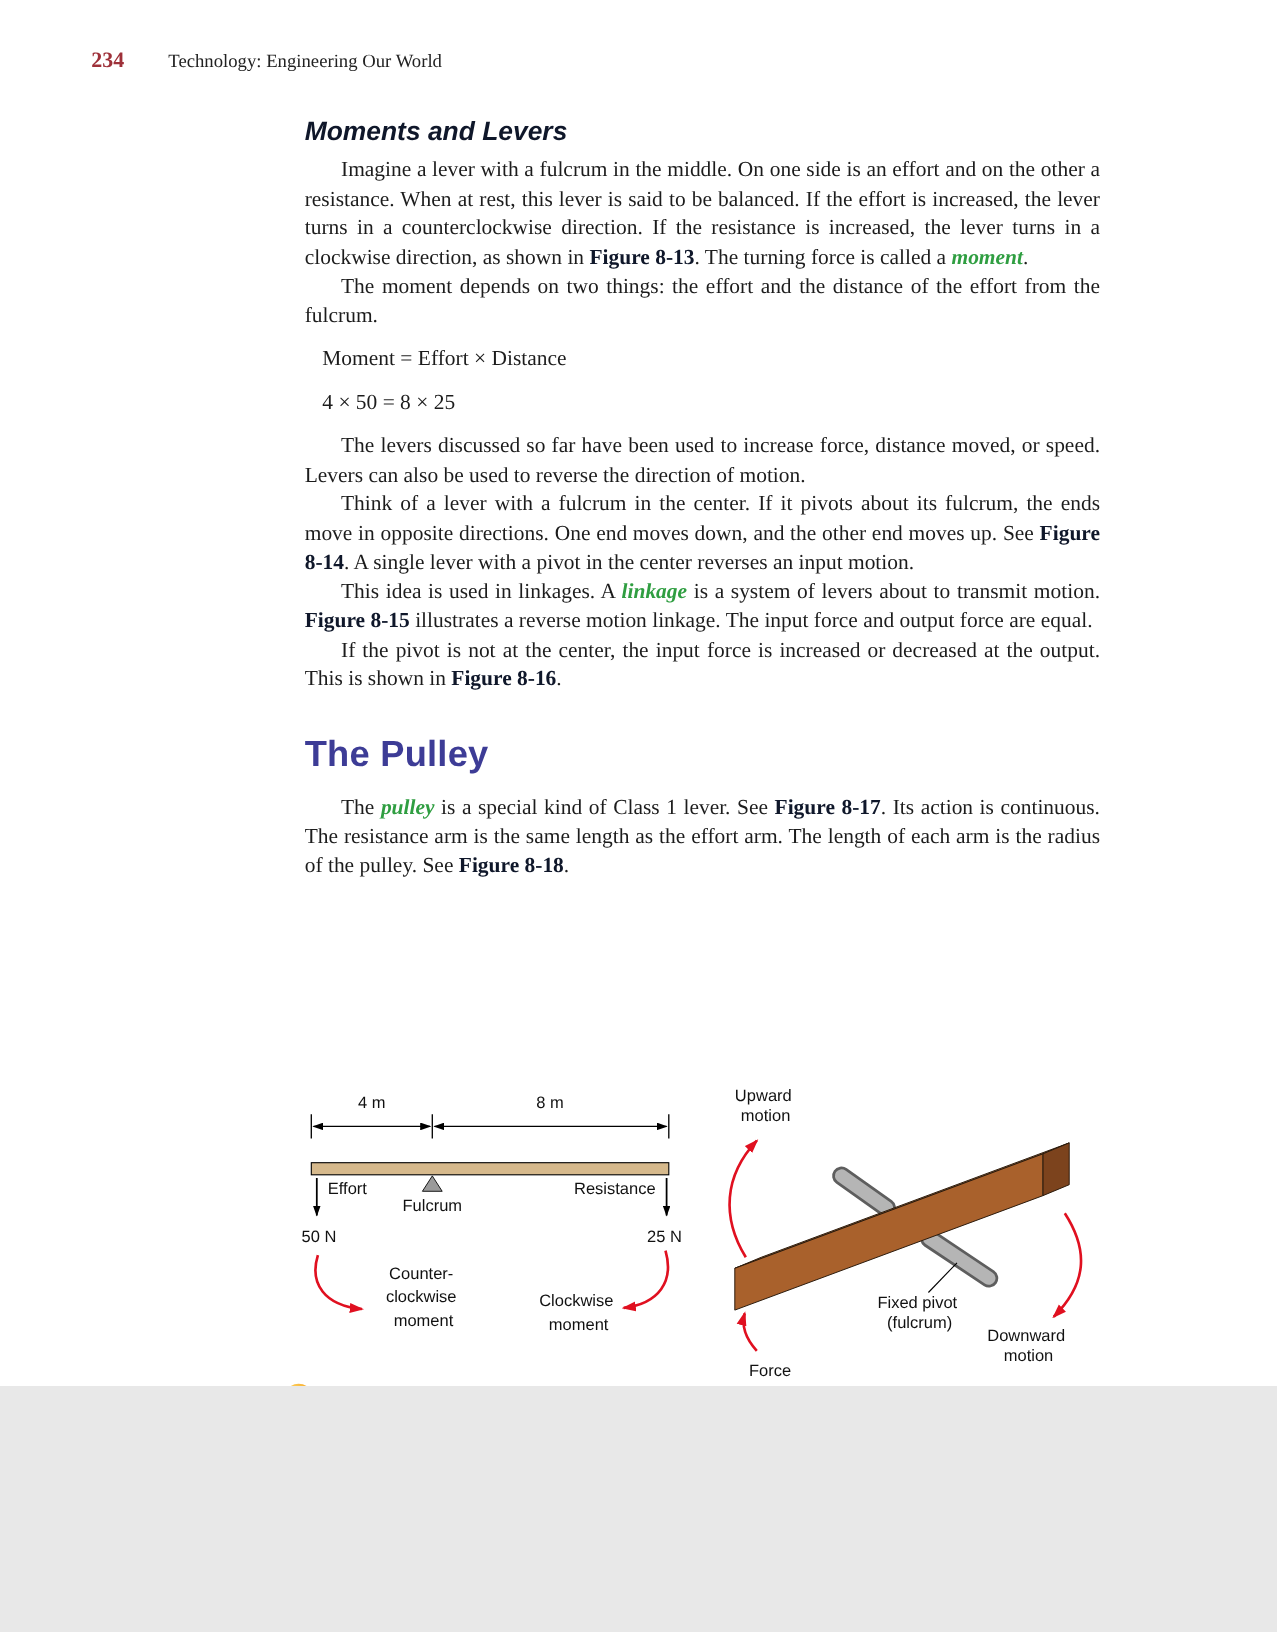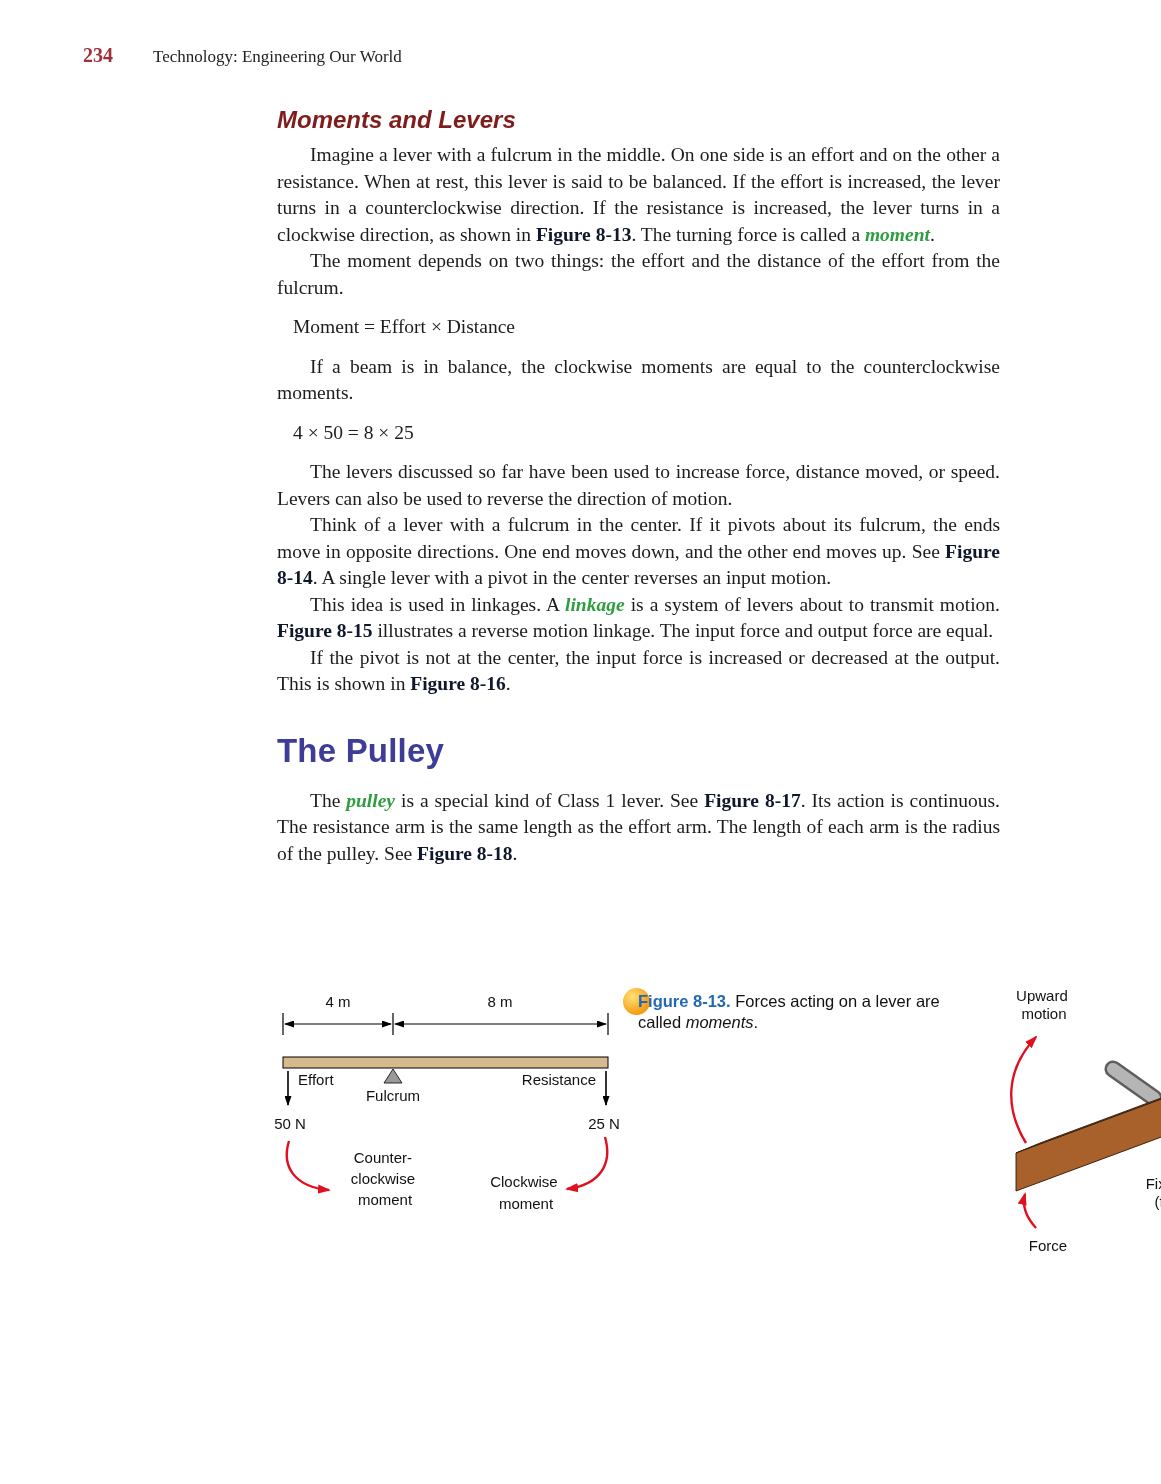--- a/index.html
+++ b/index.html
@@ -1,34 +1,34 @@
 <!DOCTYPE html>
 <html><head>
 <meta charset="utf-8">
 <style>
   html,body{margin:0;padding:0;background:#e8e8e8;}
-  .page{position:relative;width:1161px;height:1484px;background:#ffffff;margin:0 auto;
+  .page{position:relative;width:1161px;height:1260px;background:#ffffff;margin:0 auto;
         font-family:"Liberation Serif", serif;color:#1c1c1c;overflow:hidden;}
   
   .header{position:absolute;top:44px;left:83px;display:flex;align-items:baseline;gap:40px;}
   .page-num{font-weight:bold;color:#9e3039;font-size:20px;}
   .running-title{font-size:17px;color:#222;}
   
   .content{position:absolute;left:277px;top:106px;width:723px;}
   .section-heading{margin:0 0 8px 0;font-family:"Liberation Sans",sans-serif;
-        font-style:italic;font-weight:600;font-size:24px;color:#7f1d1d;}
+        font-style:italic;font-weight:600;font-size:24px;color:#0f172a;}
   .content p{margin:0;text-indent:33px;text-align:justify;font-size:19.5px;line-height:26.5px;}
   .equation{text-align:center;text-indent:0 !important;margin:13px 16px !important;}
   .figref{color:#0f172a;font-weight:bold;}
   .term{color:#2f9e41;font-weight:bold;font-style:italic;}
   .pulley-heading{margin:34px 0 18px 0;font-family:"Liberation Sans",sans-serif;
         font-weight:bold;font-size:33px;color:#3d3c96;letter-spacing:.2px;}
   
   .figures-row{position:absolute;left:273px;top:985px;display:flex;gap:10px;}
-  .figure-col{display:flex;}
+  .figure-col{display:flex;flex-direction:column;gap:30px;}
   .diagram-label{font-family:"Liberation Sans",sans-serif;font-size:15px;fill:#111;}
   .caption{position:relative;margin-top:6px;width:348px;
         font-family:"Liberation Sans",sans-serif;font-size:16.5px;line-height:21px;color:#111;}
   .caption-icon{position:absolute;left:-15px;top:-3px;width:27px;height:27px;border-radius:50%;
         background:radial-gradient(circle at 35% 32%, #ffe27a 0%, #f7a21b 62%, #e8890b 100%);
         z-index:0;}
   .caption-text{position:relative;z-index:1;}
   .caption-label{color:#2468b4;font-weight:bold;}
   .cap-italic{font-style:italic;}
 </style>
@@ -44,21 +44,20 @@
 
   <div class="content">
     <h1 class="section-heading">Moments and Levers</h1>
 
     <p><span>Imagine a lever with a fulcrum in the middle. On one side is an effort and on the other a resistance. When at rest, this lever is said to be balanced. If the effort is increased, the lever turns in a counterclockwise direction. If the resistance is increased, the lever turns in a clockwise direction, as shown in </span><span class="figref">Figure 8-13</span><span>. The turning force is called a </span><span class="term">moment</span><span>.</span></p>
 
     <p>The moment depends on two things: the effort and the distance of the effort from the fulcrum.</p>
 
     <p class="equation">Moment = Effort × Distance</p>
 
-    <p>If a beam is in balance, the clockwise moments are equal to the counterclockwise moments.</p>
 
     <p class="equation">4 × 50 = 8 × 25</p>
 
     <p>The levers discussed so far have been used to increase force, distance moved, or speed. Levers can also be used to reverse the direction of motion.</p>
 
     <p><span>Think of a lever with a fulcrum in the center. If it pivots about its fulcrum, the ends move in opposite directions. One end moves down, and the other end moves up. See </span><span class="figref">Figure 8-14</span><span>. A single lever with a pivot in the center reverses an input motion.</span></p>
 
     <p><span>This idea is used in linkages. A </span><span class="term">linkage</span><span> is a system of levers about to transmit motion. </span><span class="figref">Figure 8-15</span><span> illustrates a reverse motion linkage. The input force and output force are equal.</span></p>
 
     <p><span>If the pivot is not at the center, the input force is increased or decreased at the output. This is shown in </span><span class="figref">Figure 8-16</span><span>.</span></p>

